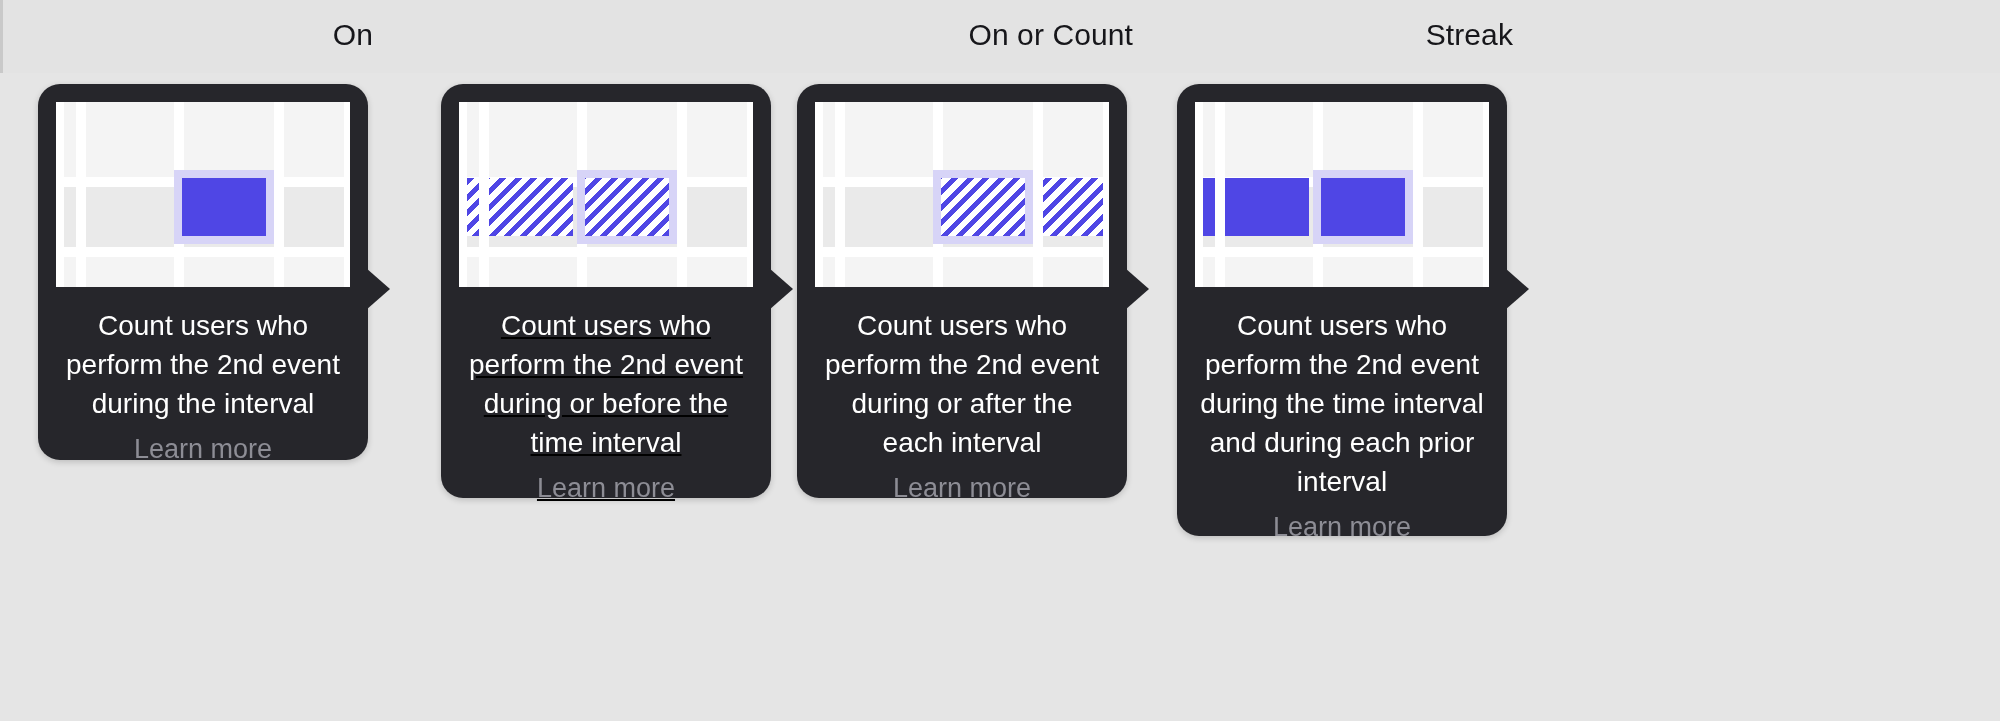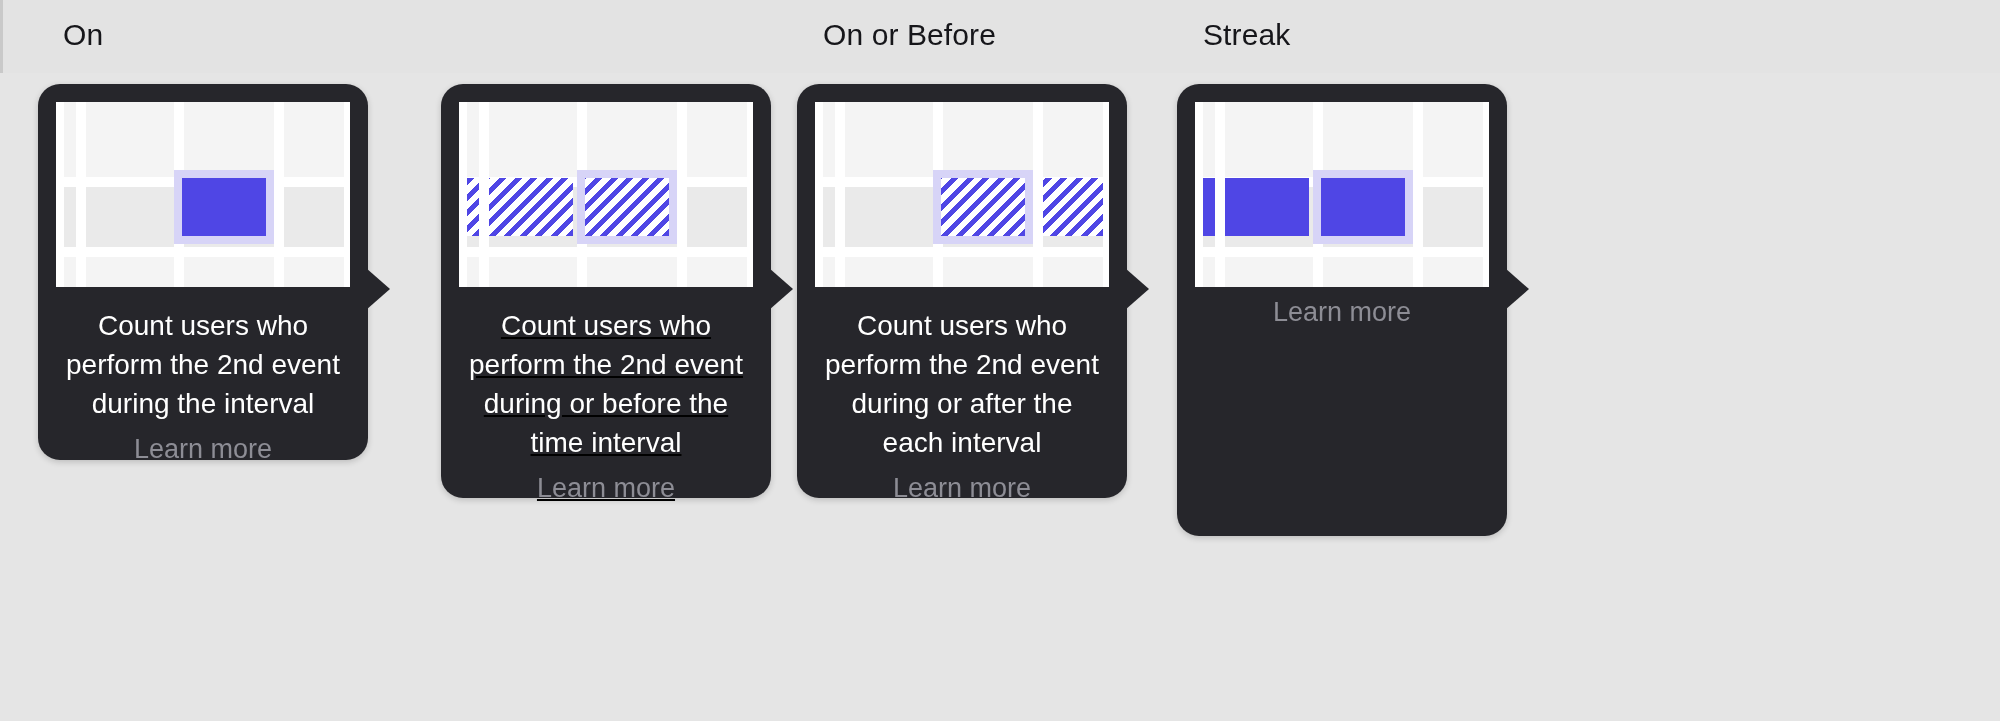--- a/index.html
+++ b/index.html
@@ -24,21 +24,21 @@
     height: 73px;
     background: #e3e3e3;
     border-left: 3px solid #c9c9c9;
     box-sizing: border-box;
   }
   .header-cell {
     position: absolute;
     top: 18px;
     font-size: 30px;
     color: #16161a;
-    text-align: left;
+    text-align: right;
     letter-spacing: .1px;
     white-space: nowrap;
   }
 
   
   #cards {
     position: absolute;
     left: 0;
     top: 0;
     width: 2000px;
@@ -138,21 +138,21 @@
     font-size: 27px;
     line-height: 1.42;
     cursor: pointer;
   }
 </style>
 </head>
 <body>
 
 <div id="header-strip">
   <div class="header-cell" style="left:60px;width:310px">On</div>
-  <div class="header-cell" style="left:820px;width:310px">On or Before</div>
+  <div class="header-cell" style="left:820px;width:310px">On or Count</div>
   <div class="header-cell" style="left:1200px;width:310px">Streak</div>
 </div>
 
 <div id="cards">
 
   <div class="card" style="left:38px; top:84px; width:330px; height:376px;">
     <div class="card-pointer" style="top:184px;"></div>
 
     <div class="grid-wrap">
       <div class="grid-rows">
@@ -251,16 +251,17 @@
       <div class="grid-vline" style="left:-2px;"></div>
       <div class="grid-vline" style="left:20px;"></div>
       <div class="grid-vline" style="left:118px;"></div>
       <div class="grid-vline" style="left:218px;"></div>
       <div class="grid-vline" style="left:288px;"></div>
 
       <div class="sel" style="left:118px; top:68px; width:100px; height:74px;"></div>
       <div class="blk" style="left:126px; top:76px; width:84px; height:58px;"></div>
     </div>
 
+    <div class="card-text">Count users who perform the 2nd event during the time interval and during each prior interval</div>
     <span class="learn-more">Learn more</span>
   </div>
 
 </div>
 
 </body></html>

